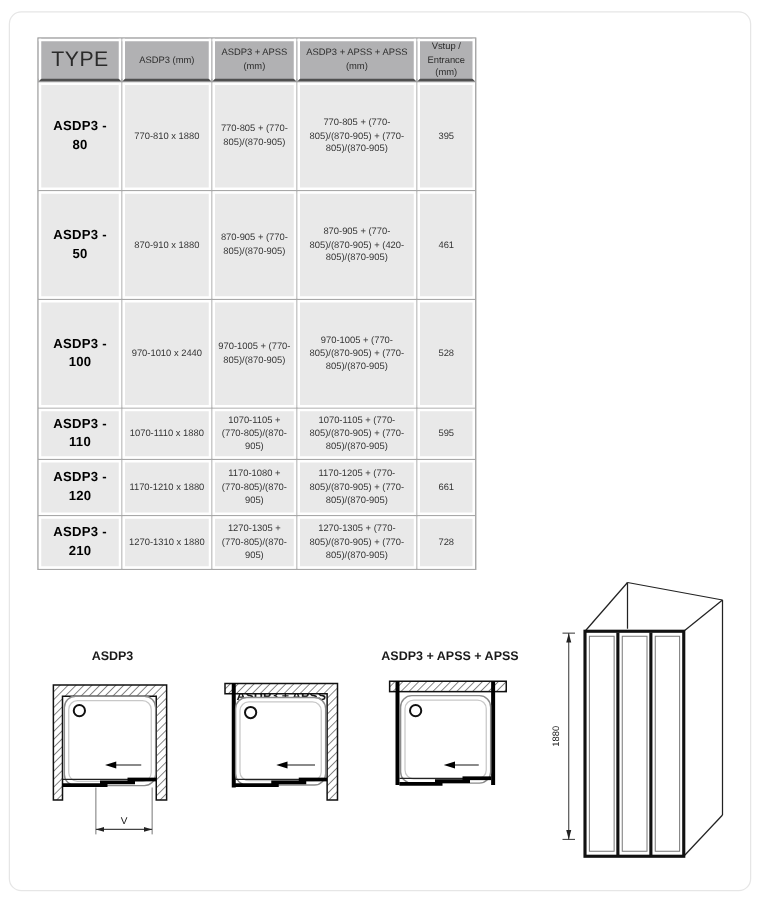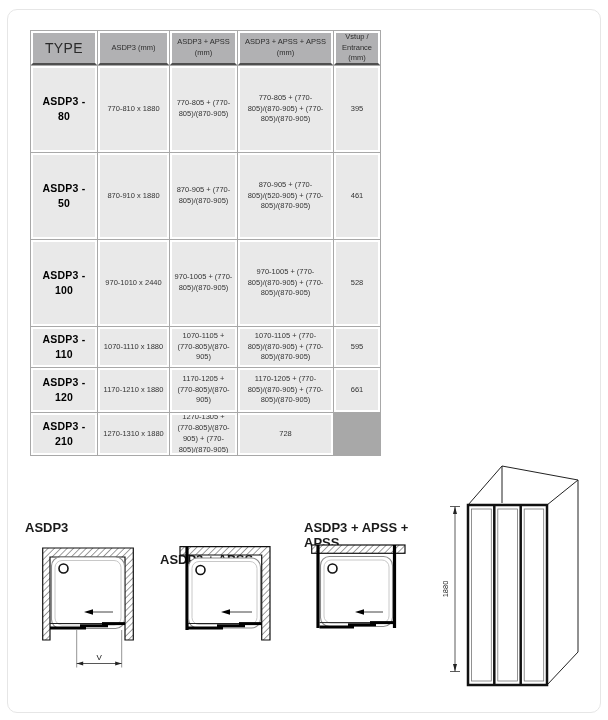--- a/index.html
+++ b/index.html
@@ -25,31 +25,31 @@
     display:flex;align-items:center;justify-content:center;
     text-align:center;
     font-size:7.5px;line-height:1.45;color:#333;
     padding:1px 2px;overflow:hidden;
   }
   .hcell{
     background:var(--header-bg,#b1b1b3);
     border-bottom:2px solid var(--header-underline,#4f4f4f);
     color:#2d2d2d;font-size:7.5px;
   }
-  .hcell.c0{font-size:14px;letter-spacing:.4px;color:#2a2a2a;}
+  .hcell.c0{font-size:17px;letter-spacing:.4px;color:#2a2a2a;}
   .typecell{font-weight:bold;font-size:10.5px;color:#000;letter-spacing:.2px;}
 
   
   .diag-label{
     position:absolute;top:520px;height:13px;
-    font-size:13px;font-weight:bold;color:#1a1a1a;
+    text-align:center;font-size:10px;font-weight:bold;color:#1a1a1a;
   }
   .lbl-1{left:25px;width:130px;}
   .lbl-2{left:160px;width:130px;margin-top:32px;}
-  .lbl-3{left:304px;width:140px;}
+  .lbl-3{left:290px;width:140px;}
   svg{position:absolute;overflow:visible;}
   svg text{font-family:"Liberation Sans", sans-serif;}
   #tv1{left:40px;top:543px;}
   #tv2{left:175px;top:543px;}
   #tv3{left:305px;top:543px;}
   #iso{left:440px;top:458px;}
 </style>
 </head>
 <body>
 
@@ -62,39 +62,40 @@
     <div class="cell hcell c3">ASDP3 + APSS + APSS (mm)</div>
     <div class="cell hcell c4">Vstup / Entrance (mm)</div>
     <div class="cell typecell">ASDP3 - 80</div>
     <div class="cell datacell">770-810 x 1880</div>
     <div class="cell datacell">770-805 + (770-805)/(870-905)</div>
     <div class="cell datacell">770-805 + (770-805)/(870-905) + (770-805)/(870-905)</div>
     <div class="cell datacell">395</div>
     <div class="cell typecell">ASDP3 - 50</div>
     <div class="cell datacell">870-910 x 1880</div>
     <div class="cell datacell">870-905 + (770-805)/(870-905)</div>
-    <div class="cell datacell">870-905 + (770-805)/(520-905) + (770-805)/(870-905)</div>
+    <div class="cell datacell">870-905 + (770-805)/(870-905) + (420-805)/(870-905)</div>
     <div class="cell datacell">461</div>
     <div class="cell typecell">ASDP3 - 100</div>
     <div class="cell datacell">970-1010 x 2440</div>
     <div class="cell datacell">970-1005 + (770-805)/(870-905)</div>
     <div class="cell datacell">970-1005 + (770-805)/(870-905) + (770-805)/(870-905)</div>
     <div class="cell datacell">528</div>
     <div class="cell typecell">ASDP3 - 110</div>
     <div class="cell datacell">1070-1110 x 1880</div>
     <div class="cell datacell">1070-1105 + (770-805)/(870-905)</div>
     <div class="cell datacell">1070-1105 + (770-805)/(870-905) + (770-805)/(870-905)</div>
     <div class="cell datacell">595</div>
     <div class="cell typecell">ASDP3 - 120</div>
     <div class="cell datacell">1170-1210 x 1880</div>
-    <div class="cell datacell">1170-1205 + (770-805)/(870-905)</div>
+    <div class="cell datacell">1170-1080 + (770-805)/(870-905)</div>
     <div class="cell datacell">1170-1205 + (770-805)/(870-905) + (770-805)/(870-905)</div>
     <div class="cell datacell">661</div>
     <div class="cell typecell">ASDP3 - 210</div>
     <div class="cell datacell">1270-1310 x 1880</div>
+    <div class="cell datacell">1270-1305 + (770-805)/(870-905)</div>
     <div class="cell datacell">1270-1305 + (770-805)/(870-905) + (770-805)/(870-905)</div>
     <div class="cell datacell">728</div>
   </div>
 
 <div class="diag-label lbl-1">ASDP3</div>
 <div class="diag-label lbl-2">ASDP3 + APSS</div>
 <div class="diag-label lbl-3">ASDP3 + APSS + APSS</div>
 
 <svg id="tv1" width="100" height="135" viewBox="0 0 100 135">
   <defs>

